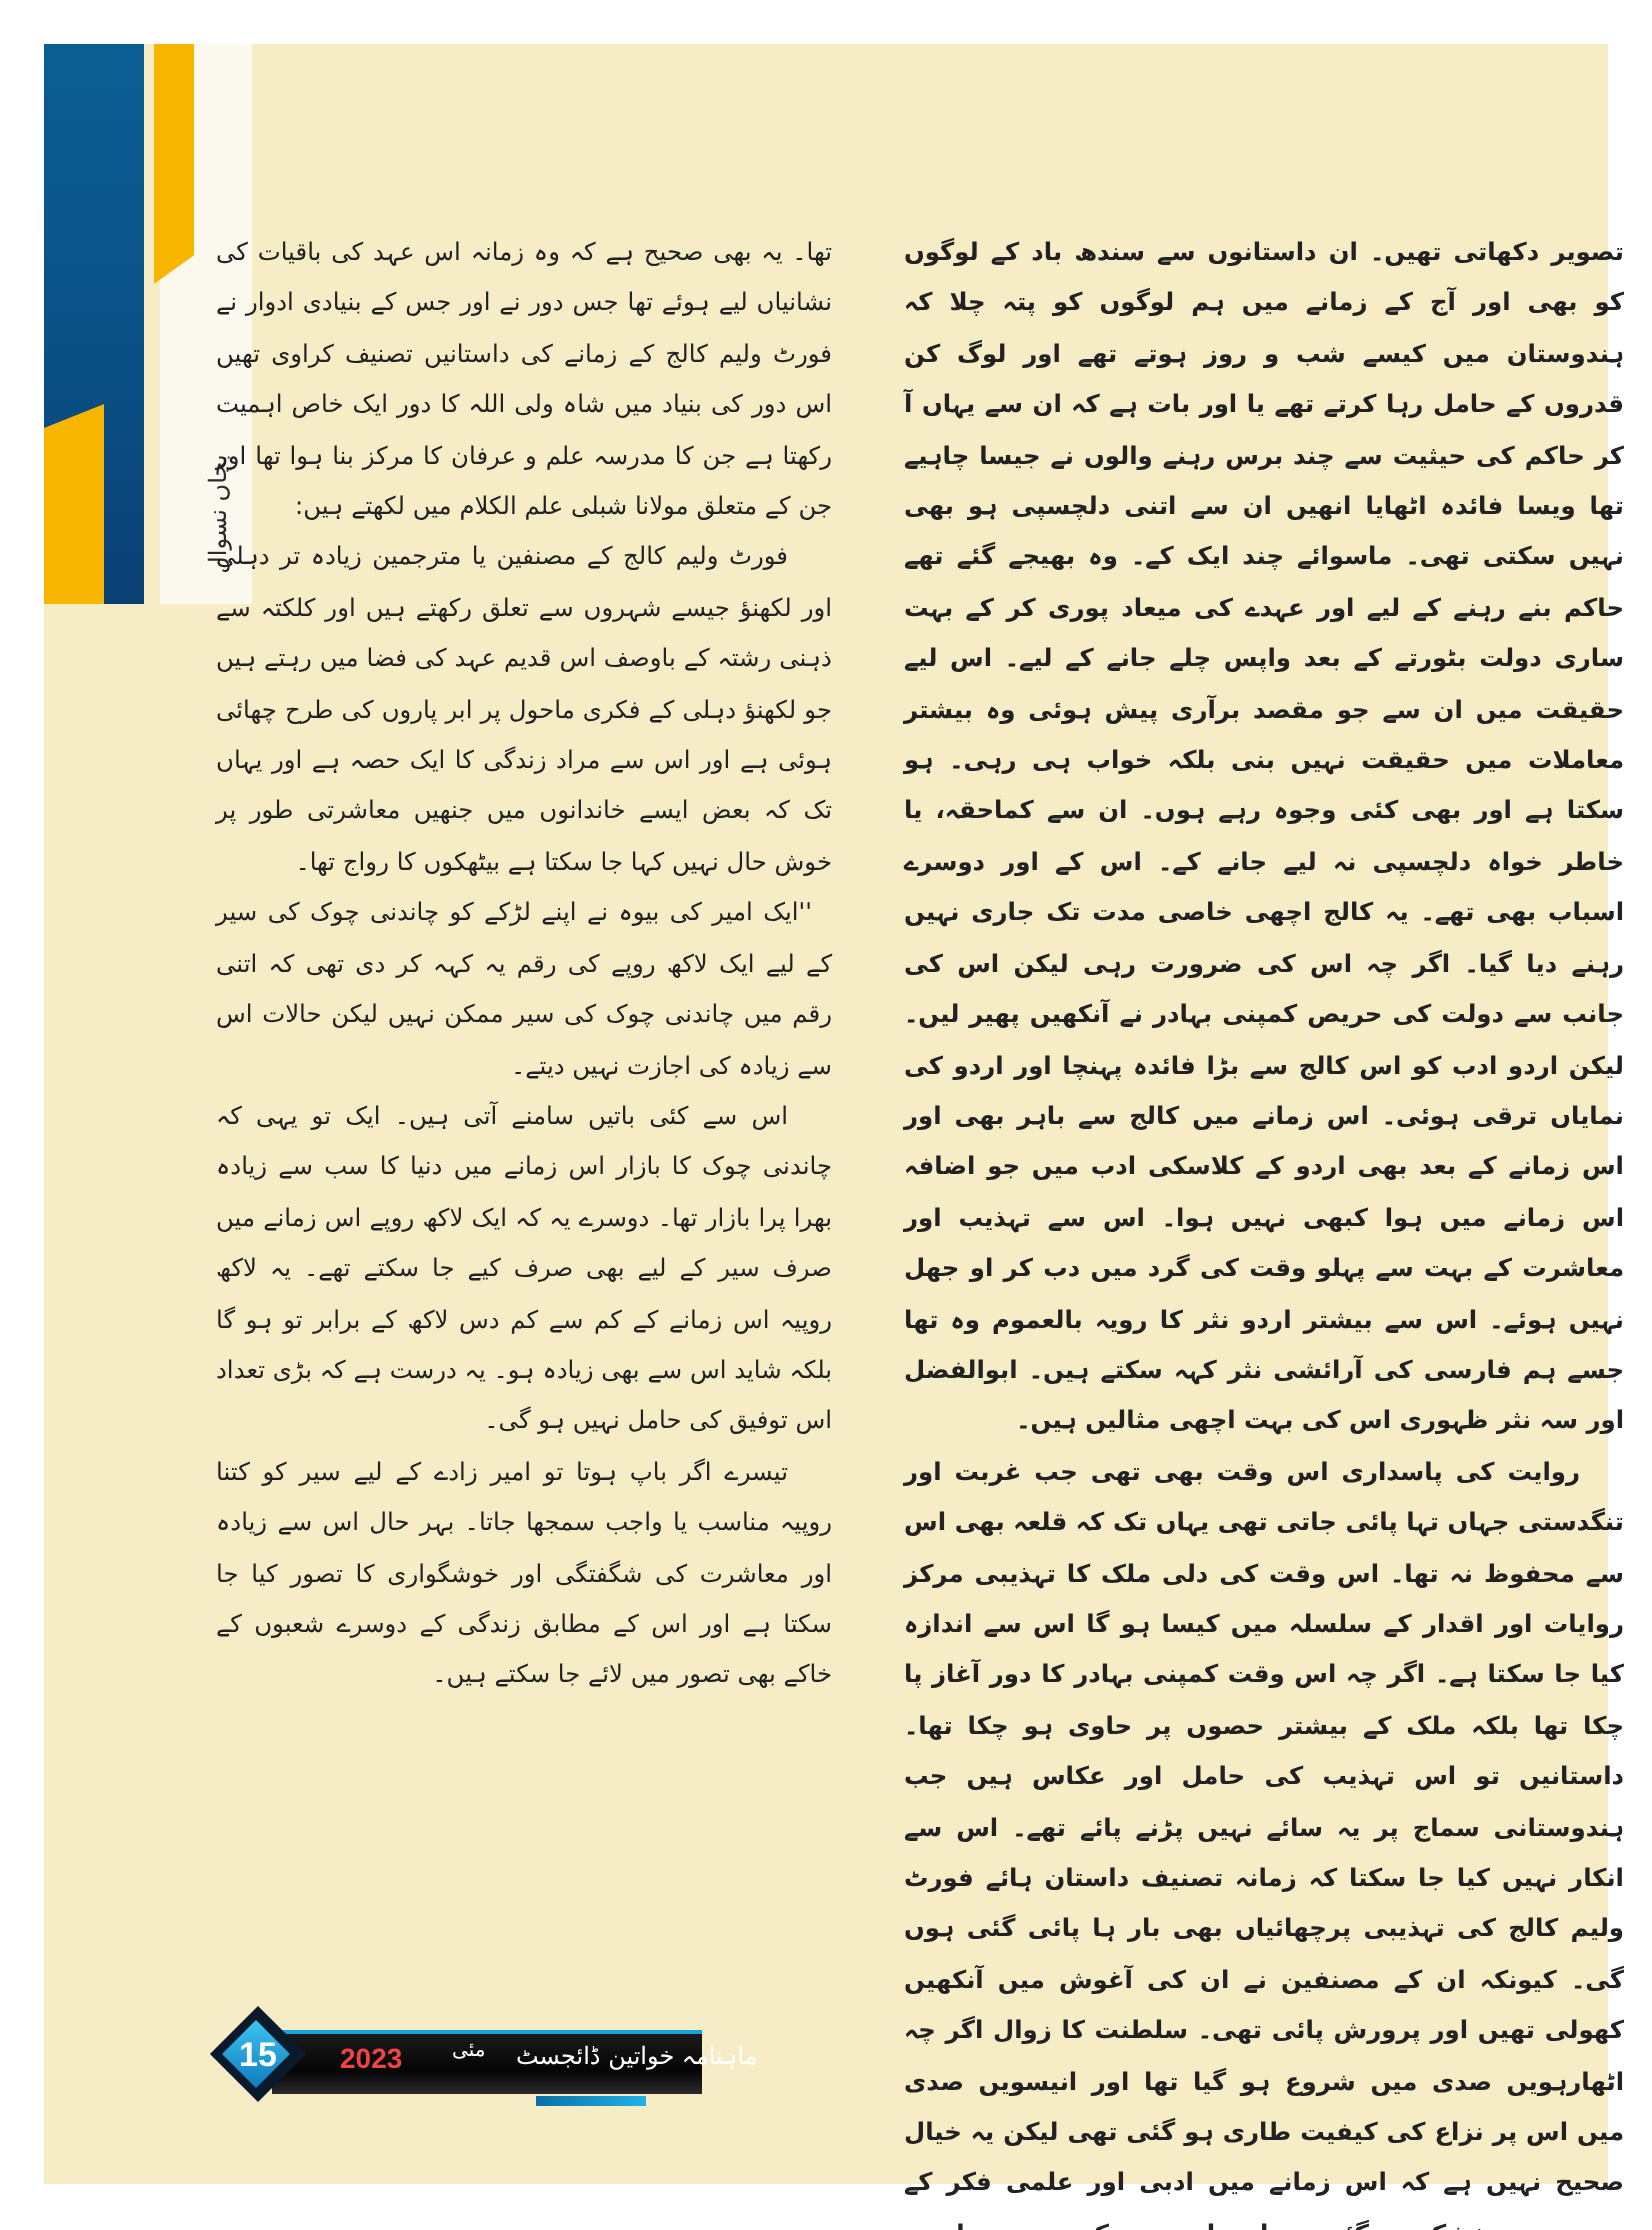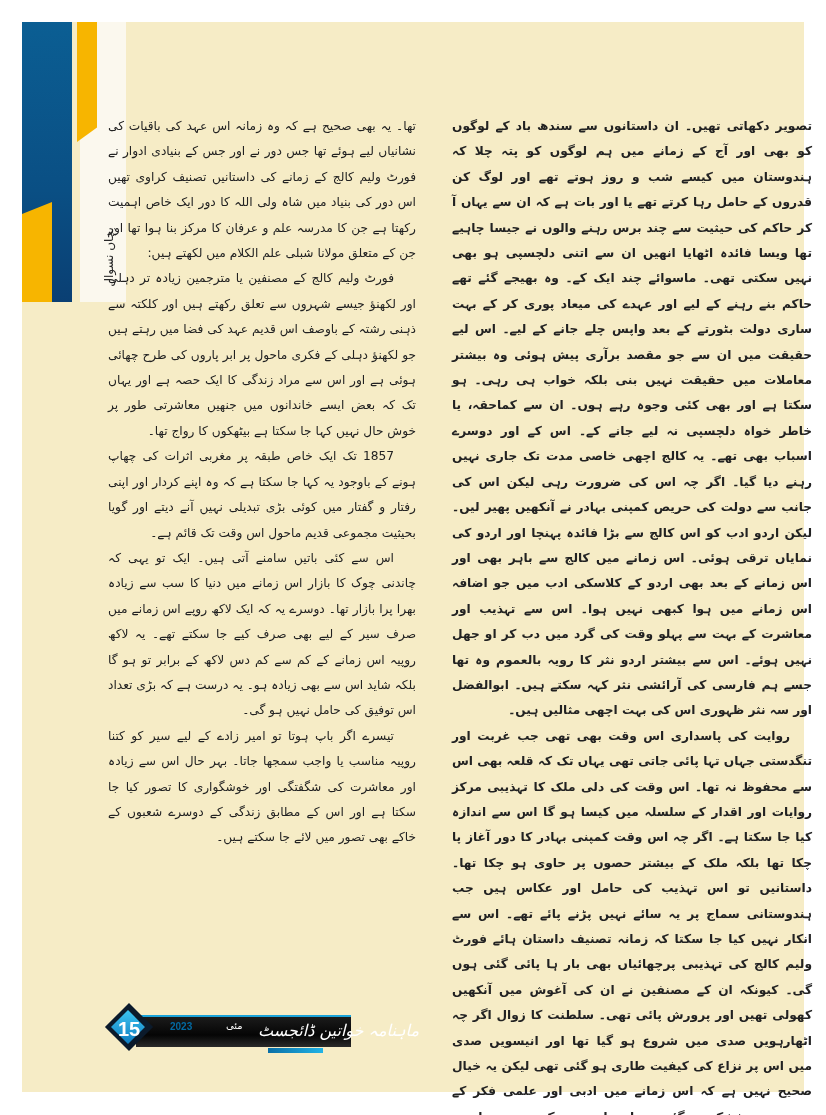--- a/index.html
+++ b/index.html
@@ -68,31 +68,31 @@
   .diamond {
     position:absolute; left:4px; top:0px; width:34px; height:34px;
     background:#0b1a2b; transform:rotate(45deg);
   }
   .diamond-inner {
     position:absolute; left:8px; top:5px; width:24px; height:24px;
     background:linear-gradient(135deg,#3cc4f0,#0f7cc0); transform:rotate(45deg);
   }
   .page-num {
     position:absolute; left:0px; top:8px; width:42px; text-align:center;
-    font-family:"Liberation Sans", sans-serif; font-weight:bold; color:#fff; font-size:20px;
+    font-family:"Liberation Sans", sans-serif; font-weight:bold; color:#fff; font-size:17px;
   }
   .year {
     position:absolute; left:62px; top:11px;
-    font-family:"Liberation Sans", sans-serif; font-weight:bold; color:#0369a1; font-size:10px;
+    font-family:"Liberation Sans", sans-serif; font-weight:bold; color:#ef4444; font-size:14px;
   }
   .month {
     position:absolute; left:118px; top:10px; color:#fff; font-size:10px; direction:rtl;
   }
   .mag-name {
-    position:absolute; left:150px; top:11px; color:#fff; font-size:16px; direction:rtl; white-space:nowrap;font-style:italic;
+    position:absolute; left:150px; top:11px; color:#fff; font-size:12px; direction:rtl; white-space:nowrap;
   }
 </style>
 </head>
 <body>
 
 <div class="page"></div>
 
 <div class="side-tab">
   <div class="side-white"></div>
   <div class="blue-bar"></div>
@@ -104,21 +104,21 @@
 </div>
 
 <div class="col col-right">
   <p>تصویر دکھاتی تھیں۔ ان داستانوں سے سندھ باد کے لوگوں کو بھی اور آج کے زمانے میں ہم لوگوں کو پتہ چلا کہ ہندوستان میں کیسے شب و روز ہوتے تھے اور لوگ کن قدروں کے حامل رہا کرتے تھے یا اور بات ہے کہ ان سے یہاں آ کر حاکم کی حیثیت سے چند برس رہنے والوں نے جیسا چاہیے تھا ویسا فائدہ اٹھایا انھیں ان سے اتنی دلچسپی ہو بھی نہیں سکتی تھی۔ ماسوائے چند ایک کے۔ وہ بھیجے گئے تھے حاکم بنے رہنے کے لیے اور عہدے کی میعاد پوری کر کے بہت ساری دولت بٹورتے کے بعد واپس چلے جانے کے لیے۔ اس لیے حقیقت میں ان سے جو مقصد برآری پیش ہوئی وہ بیشتر معاملات میں حقیقت نہیں بنی بلکہ خواب ہی رہی۔ ہو سکتا ہے اور بھی کئی وجوہ رہے ہوں۔ ان سے کماحقہ، یا خاطر خواہ دلچسپی نہ لیے جانے کے۔ اس کے اور دوسرے اسباب بھی تھے۔ یہ کالج اچھی خاصی مدت تک جاری نہیں رہنے دیا گیا۔ اگر چہ اس کی ضرورت رہی لیکن اس کی جانب سے دولت کی حریص کمپنی بہادر نے آنکھیں پھیر لیں۔ لیکن اردو ادب کو اس کالج سے بڑا فائدہ پہنچا اور اردو کی نمایاں ترقی ہوئی۔ اس زمانے میں کالج سے باہر بھی اور اس زمانے کے بعد بھی اردو کے کلاسکی ادب میں جو اضافہ اس زمانے میں ہوا کبھی نہیں ہوا۔ اس سے تہذیب اور معاشرت کے بہت سے پہلو وقت کی گرد میں دب کر او جھل نہیں ہوئے۔ اس سے بیشتر اردو نثر کا رویہ بالعموم وہ تھا جسے ہم فارسی کی آرائشی نثر کہہ سکتے ہیں۔ ابوالفضل اور سہ نثر ظہوری اس کی بہت اچھی مثالیں ہیں۔</p>
   <p class="indent">روایت کی پاسداری اس وقت بھی تھی جب غربت اور تنگدستی جہاں تہا پائی جاتی تھی یہاں تک کہ قلعہ بھی اس سے محفوظ نہ تھا۔ اس وقت کی دلی ملک کا تہذیبی مرکز روایات اور اقدار کے سلسلہ میں کیسا ہو گا اس سے اندازہ کیا جا سکتا ہے۔ اگر چہ اس وقت کمپنی بہادر کا دور آغاز پا چکا تھا بلکہ ملک کے بیشتر حصوں پر حاوی ہو چکا تھا۔ داستانیں تو اس تہذیب کی حامل اور عکاس ہیں جب ہندوستانی سماج پر یہ سائے نہیں پڑنے پائے تھے۔ اس سے انکار نہیں کیا جا سکتا کہ زمانہ تصنیف داستان ہائے فورٹ ولیم کالج کی تہذیبی پرچھائیاں بھی بار ہا پائی گئی ہوں گی۔ کیونکہ ان کے مصنفین نے ان کی آغوش میں آنکھیں کھولی تھیں اور پرورش پائی تھی۔ سلطنت کا زوال اگر چہ اٹھارہویں صدی میں شروع ہو گیا تھا اور انیسویں صدی میں اس پر نزاع کی کیفیت طاری ہو گئی تھی لیکن یہ خیال صحیح نہیں ہے کہ اس زمانے میں ادبی اور علمی فکر کے سوتے بھی خشک ہو گئے تھے اس لیے بھی کہ جس سماج نے شاہ ولی اللہ، غالب اور سرسید کو پیدا کیا اس کی علمی، اخلاقی اور فکری صلاحیتوں سے انکار نہیں کیا جا سکتا، حالانکہ یہ دور انحطاط کی پیداوار</p>
 </div>
 
 <div class="col col-left">
   <p>تھا۔ یہ بھی صحیح ہے کہ وہ زمانہ اس عہد کی باقیات کی نشانیاں لیے ہوئے تھا جس دور نے اور جس کے بنیادی ادوار نے فورٹ ولیم کالج کے زمانے کی داستانیں تصنیف کراوی تھیں اس دور کی بنیاد میں شاہ ولی اللہ کا دور ایک خاص اہمیت رکھتا ہے جن کا مدرسہ علم و عرفان کا مرکز بنا ہوا تھا اور جن کے متعلق مولانا شبلی علم الکلام میں لکھتے ہیں:</p>
   <p class="indent">فورٹ ولیم کالج کے مصنفین یا مترجمین زیادہ تر دہلی اور لکھنؤ جیسے شہروں سے تعلق رکھتے ہیں اور کلکتہ سے ذہنی رشتہ کے باوصف اس قدیم عہد کی فضا میں رہتے ہیں جو لکھنؤ دہلی کے فکری ماحول پر ابر پاروں کی طرح چھائی ہوئی ہے اور اس سے مراد زندگی کا ایک حصہ ہے اور یہاں تک کہ بعض ایسے خاندانوں میں جنھیں معاشرتی طور پر خوش حال نہیں کہا جا سکتا ہے بیٹھکوں کا رواج تھا۔</p>
-  <p class="indent">1857 تک ایک خاص طبقہ پر مغربی اثرات کی چھاپ ہونے کے باوجود یہ کہا جا سکتا ہے کہ وہ اپنے کردار اور اپنی رفتار و گفتار میں کوئی بڑی تبدیلی نہیں آنے دیتے اور گویا بحیثیت مجموعی قدیم ماحول اس وقت تک قائم ہے۔</p>
+  <p class="quote">''ایک امیر کی بیوہ نے اپنے لڑکے کو چاندنی چوک کی سیر کے لیے ایک لاکھ روپے کی رقم یہ کہہ کر دی تھی کہ اتنی رقم میں چاندنی چوک کی سیر ممکن نہیں لیکن حالات اس سے زیادہ کی اجازت نہیں دیتے۔</p>
   <p class="indent">اس سے کئی باتیں سامنے آتی ہیں۔ ایک تو یہی کہ چاندنی چوک کا بازار اس زمانے میں دنیا کا سب سے زیادہ بھرا پرا بازار تھا۔ دوسرے یہ کہ ایک لاکھ روپے اس زمانے میں صرف سیر کے لیے بھی صرف کیے جا سکتے تھے۔ یہ لاکھ روپیہ اس زمانے کے کم سے کم دس لاکھ کے برابر تو ہو گا بلکہ شاید اس سے بھی زیادہ ہو۔ یہ درست ہے کہ بڑی تعداد اس توفیق کی حامل نہیں ہو گی۔</p>
   <p class="indent">تیسرے اگر باپ ہوتا تو امیر زادے کے لیے سیر کو کتنا روپیہ مناسب یا واجب سمجھا جاتا۔ بہر حال اس سے زیادہ اور معاشرت کی شگفتگی اور خوشگواری کا تصور کیا جا سکتا ہے اور اس کے مطابق زندگی کے دوسرے شعبوں کے خاکے بھی تصور میں لائے جا سکتے ہیں۔</p>
 </div>
 
 <div class="footer">
   <div class="banner"></div>
   <div class="banner-underline"></div>
   <div class="diamond"></div>
   <div class="diamond-inner"></div>
   <div class="page-num">15</div>

